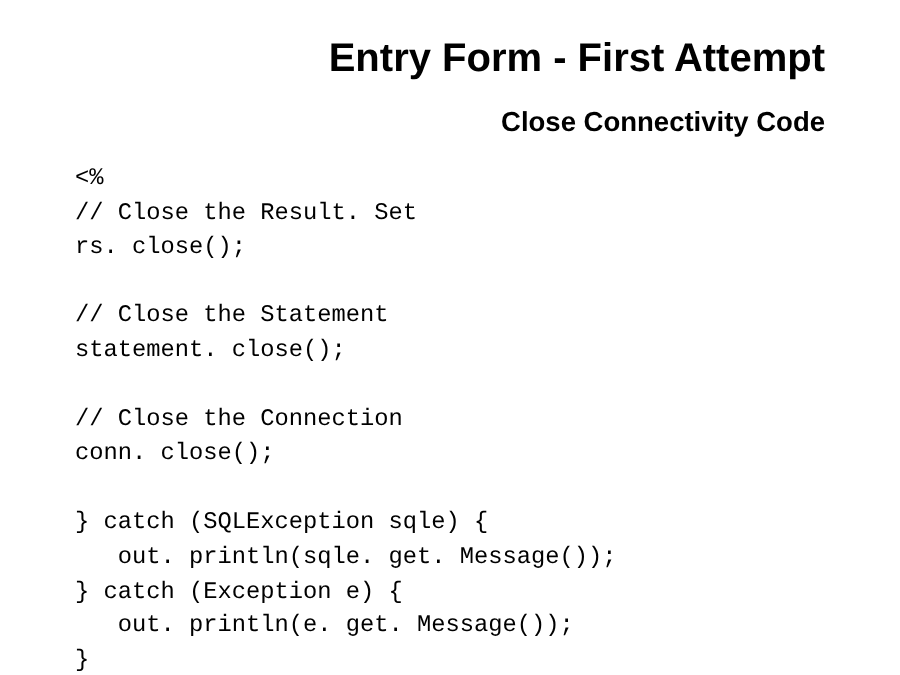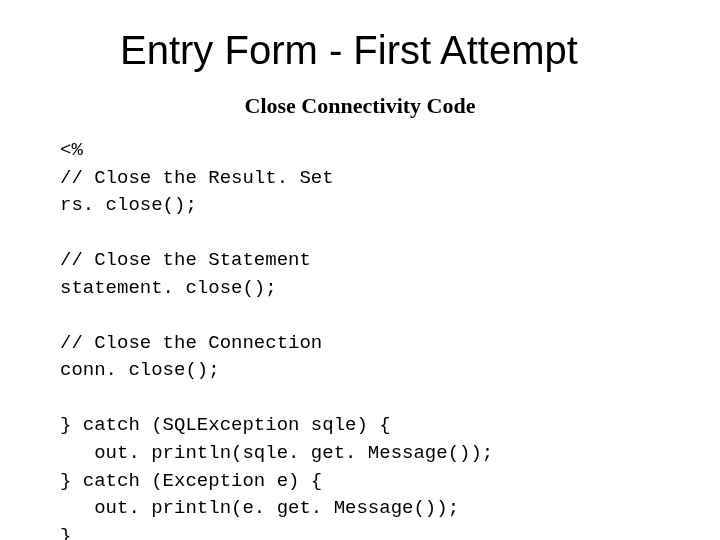--- a/index.html
+++ b/index.html
@@ -11,31 +11,30 @@
     font-family: Arial, Helvetica, sans-serif;
     color: #000000;
   }
   .slide {
     box-sizing: border-box;
     width: 720px;
     height: 540px;
     padding: 24px 60px 20px 60px;
   }
   .title {
-    font-size: 40px;
-    font-weight: normal;
-    text-align: left;
+    font-size: 32px;
+    font-weight: bold;
+    text-align: right;
     margin: 4px 0 20px 60px;
   }
   .subtitle {
     font-size: 22px;
     font-weight: bold;
-    text-align: center;
+    text-align: right;
     margin: 0 0 18px 0;
-    font-family: Liberation Serif, serif;
   }
   .code {
     font-family: "Courier New", Courier, monospace;
     font-size: 19px;
     line-height: 1.45;
     white-space: pre;
   }
 </style>
 </head>
 <body>

